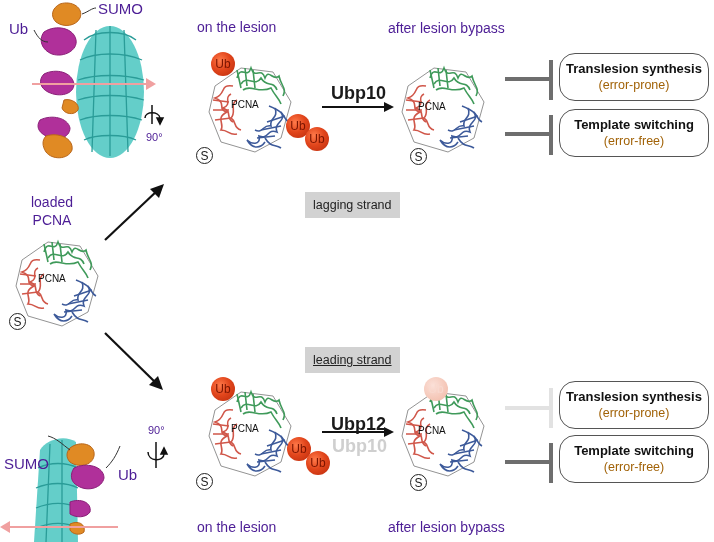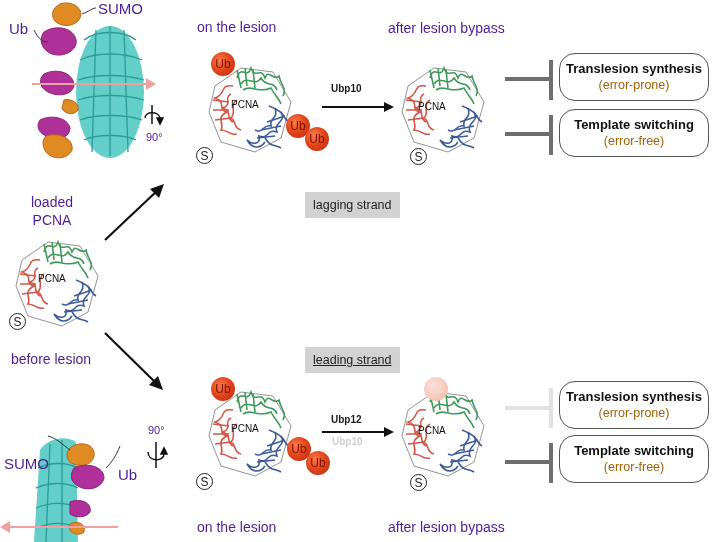--- a/index.html
+++ b/index.html
@@ -1,21 +1,21 @@
 <!DOCTYPE html>
 <html><head>
 <meta charset="utf-8">
 <style>
   html, body { margin: 0; padding: 0; background: #ffffff; }
   body { width: 714px; height: 542px; position: relative; overflow: hidden; font-family: "Liberation Sans", sans-serif; color: #1a1a1a; }
   .abs { position: absolute; }
   .lbl { font-size: 14px; color: #4c1d95; white-space: nowrap; }
   .ctr { text-align: center; }
   .strand { background: #d2d2d2; font-size: 12.5px; padding: 6px 8px; color: #222; }
-  .enzyme { font-size: 10px; font-weight: bold; white-space: nowrap; }
+  .enzyme { font-size: 18px; font-weight: bold; white-space: nowrap; }
   .enzyme.faded { color: #cfcfcf; }
   .box { border: 1.3px solid #555; border-radius: 16px; width: 150px; height: 48px; box-sizing: border-box; text-align: center; background: #fff; }
   .box .t { font-weight: bold; font-size: 13px; margin-top: 7px; color: #111; }
   .box .s { font-size: 12.5px; color: #a16207; margin-top: 2px; }
   .ub { width: 24px; height: 24px; border-radius: 50%; background: radial-gradient(circle at 38% 35%, #ff7a4a 0%, #e2461c 45%, #b92a0c 100%); color: #7a1400; font-size: 12px; display: flex; align-items: center; justify-content: center; }
   .ub.faded { background: radial-gradient(circle at 38% 35%, #fbe0d8 0%, #f4c4b4 70%, #efb9a8 100%); color: #f8d9cf; }
   .smark { width: 17px; height: 17px; border: 1.4px solid #222; border-radius: 50%; font-size: 12px; display: flex; align-items: center; justify-content: center; background: #fff; box-sizing: border-box; }
   .pcna-text { font-size: 10px; color: #111; }
   svg { overflow: visible; }
 </style>
@@ -105,21 +105,20 @@
   <div>PCNA</div>
 </div>
 <div class="abs" style="left:10px;top:236px;width:90px;height:90px;">
   <svg width="90" height="90">
       <use href="#pcna-ring" transform="translate(48,46)"></use>
     </svg>
   <span class="abs pcna-text" style="left:28px;top:37px;">PCNA</span>
 </div>
 <div class="abs smark" style="left:9px;top:313px;">S</div>
 <div class="abs lbl ctr" style="left:0px;top:350px;width:102px;line-height:18px;">
-  <div>before lesion</div>
 </div>
 
 <svg class="abs" style="left:0;top:0;" width="714" height="542">
   <g>
     <line x1="105" y1="240" x2="158" y2="190" stroke="#111" stroke-width="2.2"></line>
     <polygon points="164,184 150,189 159,198" fill="#111"></polygon>
   </g>
   <g>
     <line x1="105" y1="333" x2="156" y2="383" stroke="#111" stroke-width="2.2"></line>
     <polygon points="163,390 149,385 158,376" fill="#111"></polygon>

